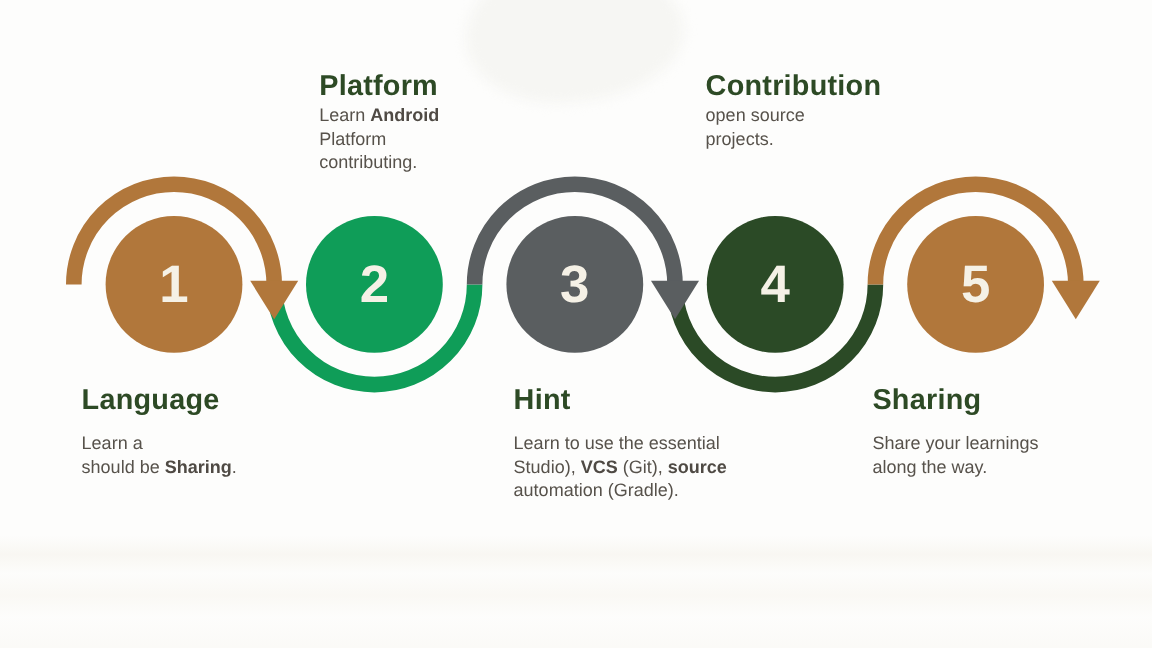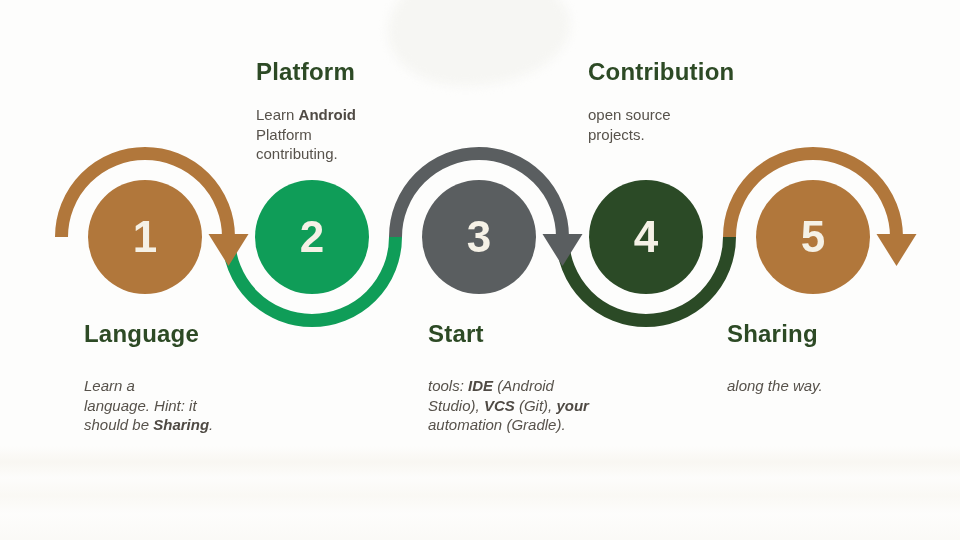--- a/index.html
+++ b/index.html
@@ -42,26 +42,26 @@
   .tb .title {
     margin: 0;
     font-size: 24px;
     line-height: 29px;
     font-weight: 700;
     color: #2d4a25;
     letter-spacing: 0.2px;
     white-space: nowrap;
   }
   .tb .desc {
-    margin-top: 19px;
+    margin-top: 1px;
     font-size: 15px;
     line-height: 19.5px;
     color: #57524b;
   }
-  .tb.bottom .desc { margin-top: 28px; font-style: italic; }
+  .tb.bottom .desc { margin-top: 12px; }
   .tb .desc .line { white-space: pre; }
   .tb .desc .b { font-weight: 700; color: #4f4a44; }
 </style>
 </head>
 <body>
 
 <div class="stage">
 
   <div class="blob"></div>
 
@@ -83,56 +83,56 @@
     <circle cx="646" cy="237" r="57" fill="#2b4a26"></circle>
     <circle cx="813" cy="237" r="57" fill="#b1773b"></circle>
 
     <text x="145" y="252" text-anchor="middle" font-size="44" font-weight="700" font-family="Liberation Sans, sans-serif" fill="#f5f1e6">1</text>
     <text x="312" y="252" text-anchor="middle" font-size="44" font-weight="700" font-family="Liberation Sans, sans-serif" fill="#f5f1e6">2</text>
     <text x="479" y="252" text-anchor="middle" font-size="44" font-weight="700" font-family="Liberation Sans, sans-serif" fill="#f5f1e6">3</text>
     <text x="646" y="252" text-anchor="middle" font-size="44" font-weight="700" font-family="Liberation Sans, sans-serif" fill="#f5f1e6">4</text>
     <text x="813" y="252" text-anchor="middle" font-size="44" font-weight="700" font-family="Liberation Sans, sans-serif" fill="#f5f1e6">5</text>
   </svg>
 
-  <div class="tb bottom" style="left:84px">
+  <div class="tb bottom" style="left:68px">
     <h2 class="title">Language</h2>
     <div class="desc">
         <div class="line"><span>Learn a</span></div>
-        <div class="line"><span>language. Hint: it</span></div>
         <div class="line"><span>should be </span><span class="b">Sharing</span><span>.</span></div>
       </div>
   </div>
 
-  <div class="tb top" style="left:256px">
+  <div class="tb top" style="left:266px">
     <h2 class="title">Platform</h2>
     <div class="desc">
         <div class="line"><span>Learn </span><span class="b">Android</span></div>
         <div class="line"><span>Platform</span></div>
         <div class="line"><span>contributing.</span></div>
       </div>
   </div>
 
   <div class="tb bottom" style="left:428px">
-    <h2 class="title">Start</h2>
+    <h2 class="title">Hint</h2>
     <div class="desc">
-        <div class="line"><span>tools: </span><span class="b">IDE</span><span> (Android</span></div>
-        <div class="line"><span>Studio), </span><span class="b">VCS</span><span> (Git), </span><span class="b">your</span></div>
+        <div class="line"><span>Learn to use the essential</span></div>
+        <div class="line"><span>Studio), </span><span class="b">VCS</span><span> (Git), </span><span class="b">source</span></div>
         <div class="line"><span>automation (Gradle).</span></div>
       </div>
   </div>
 
   <div class="tb top" style="left:588px">
     <h2 class="title">Contribution</h2>
     <div class="desc">
         <div class="line"><span>open source</span></div>
         <div class="line"><span>projects.</span></div>
       </div>
   </div>
 
   <div class="tb bottom" style="left:727px">
     <h2 class="title">Sharing</h2>
     <div class="desc">
+        <div class="line"><span>Share your learnings</span></div>
         <div class="line"><span>along the way.</span></div>
       </div>
   </div>
 
   <div class="texture"></div>
 </div>
 
 </body></html>

